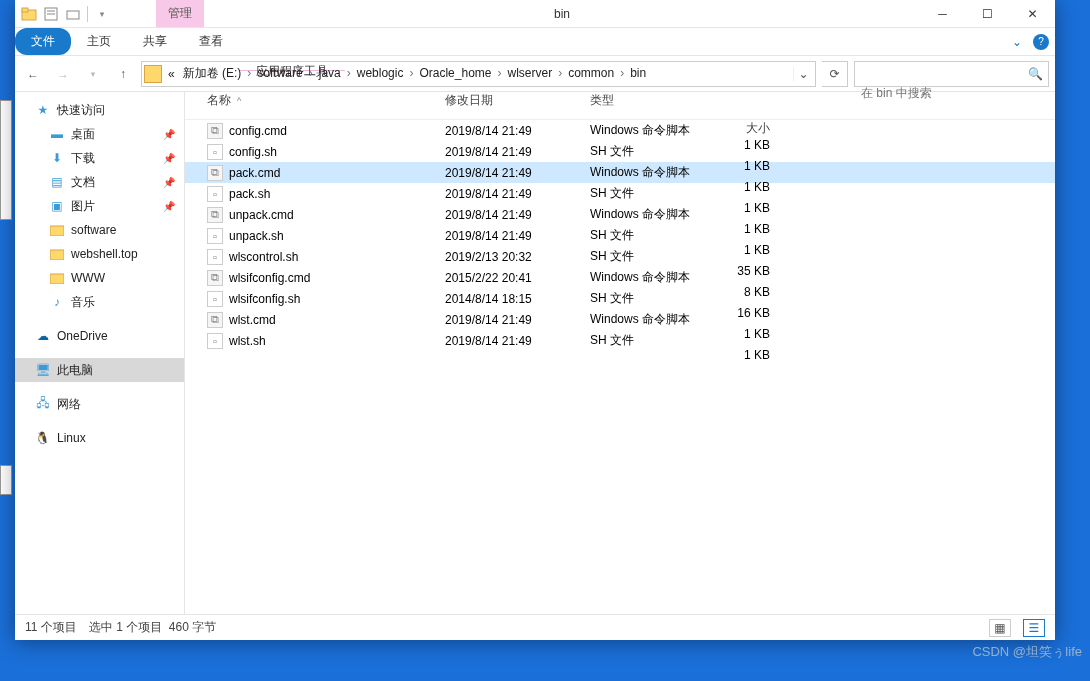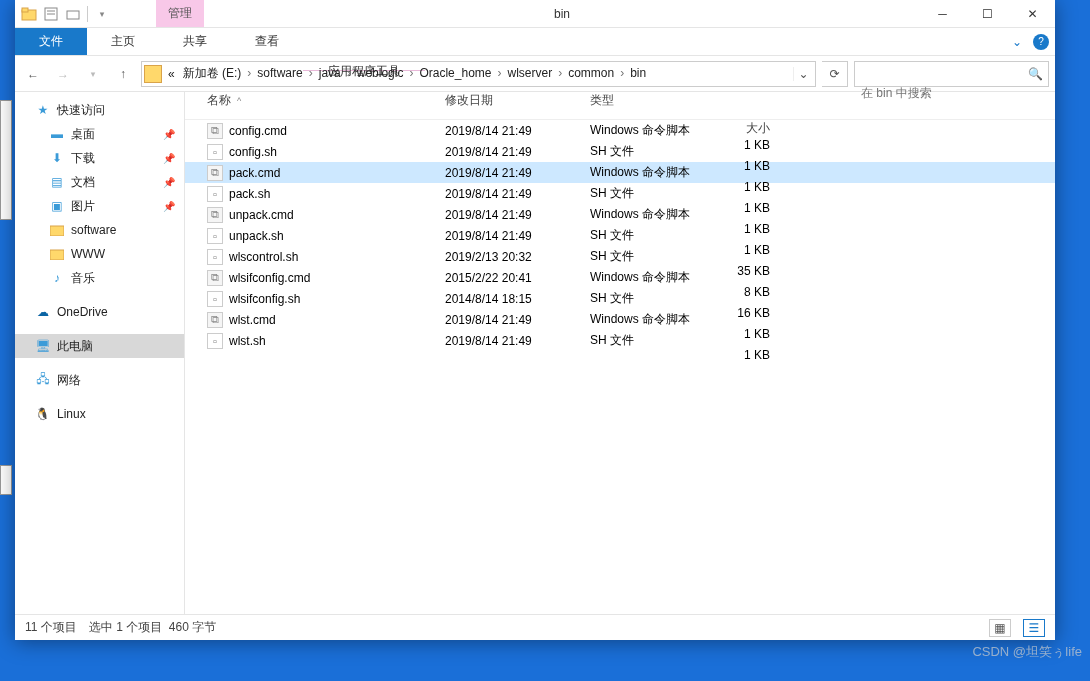--- a/index.html
+++ b/index.html
@@ -11,21 +11,21 @@
 .win { position:absolute; left:15px; top:0; width:1040px; height:640px; background:#fff; box-shadow:0 2px 20px rgba(0,0,0,.4); display:flex; flex-direction:column; }
 .titlebar { height:28px; display:flex; align-items:center; background:#fff; border-bottom:1px solid #e5e5e5; }
 .titlebar .qat { display:flex; align-items:center; gap:6px; padding:0 6px; height:100%; }
 .qat-ico { width:16px; height:16px; display:flex; align-items:center; justify-content:center; }
 .qat-sep { width:1px; height:16px; background:#ccc; }
 .titlebar .contextual { background:#f8c8e8; color:#555; padding:4px 12px; height:100%; display:flex; align-items:center; margin-left:40px; }
 .titlebar .title { flex:1; text-align:center; color:#333; }
 .winbtns { display:flex; }
 .winbtn { width:45px; height:28px; display:flex; align-items:center; justify-content:center; color:#333; }
 .ribbon { height:28px; display:flex; align-items:stretch; background:#fff; border-bottom:1px solid #e5e5e5; }
-.ribbon-tab { padding:0 24px; display:flex; align-items:center; color:#333; }
+.ribbon-tab { padding:0 16px; display:flex; align-items:center; color:#333;border-radius:12px; }
 .ribbon-tab.file { background:#1979ca; color:#fff; }
 .ribbon-tab.context { border:1px solid #e8b8d8; border-bottom:none;margin-top:42px; }
 .ribbon-spacer { flex:1; }
 .ribbon-drop { width:20px; display:flex; align-items:center; justify-content:center; color:#1979ca; }
 .ribbon-help { width:28px; display:flex; align-items:center; justify-content:center; }
 .help-circle { width:16px; height:16px; border-radius:50%; background:#1979ca; color:#fff; font-size:10px; display:flex; align-items:center; justify-content:center; }
 .addr { height:36px; display:flex; align-items:center; padding:4px 6px; gap:6px; border-bottom:1px solid #e5e5e5; }
 .navbtn { width:24px; height:24px; display:flex; align-items:center; justify-content:center; color:#555; }
 .navbtn.dis { color:#bbb; }
 .pathbox { flex:1; height:26px; border:1px solid #ccc; display:flex; align-items:center; padding:0 2px; overflow:hidden; }
@@ -172,20 +172,28 @@
             </svg>
           </span>
           <span>software</span>
         </div>
       <div class="navitem child">
           <span class="nico">
             <svg width="14" height="12">
               <rect width="14" height="10" y="2" fill="#ffd86b" stroke="#d9a34a"></rect>
             </svg>
           </span>
+          <span>webshell.top</span>
+        </div>
+      <div class="navitem child">
+          <span class="nico">
+            <svg width="14" height="12">
+              <rect width="14" height="10" y="2" fill="#ffd86b" stroke="#d9a34a"></rect>
+            </svg>
+          </span>
           <span>WWW</span>
         </div>
       <div class="navitem child">
           <span class="nico" style="color:#3b9bd8">♪</span>
           <span>音乐</span>
         </div>
       <div class="navgap"></div>
       <div class="navitem">
           <span class="nico" style="color:#0a64a4">☁</span>
           <span>OneDrive</span>

